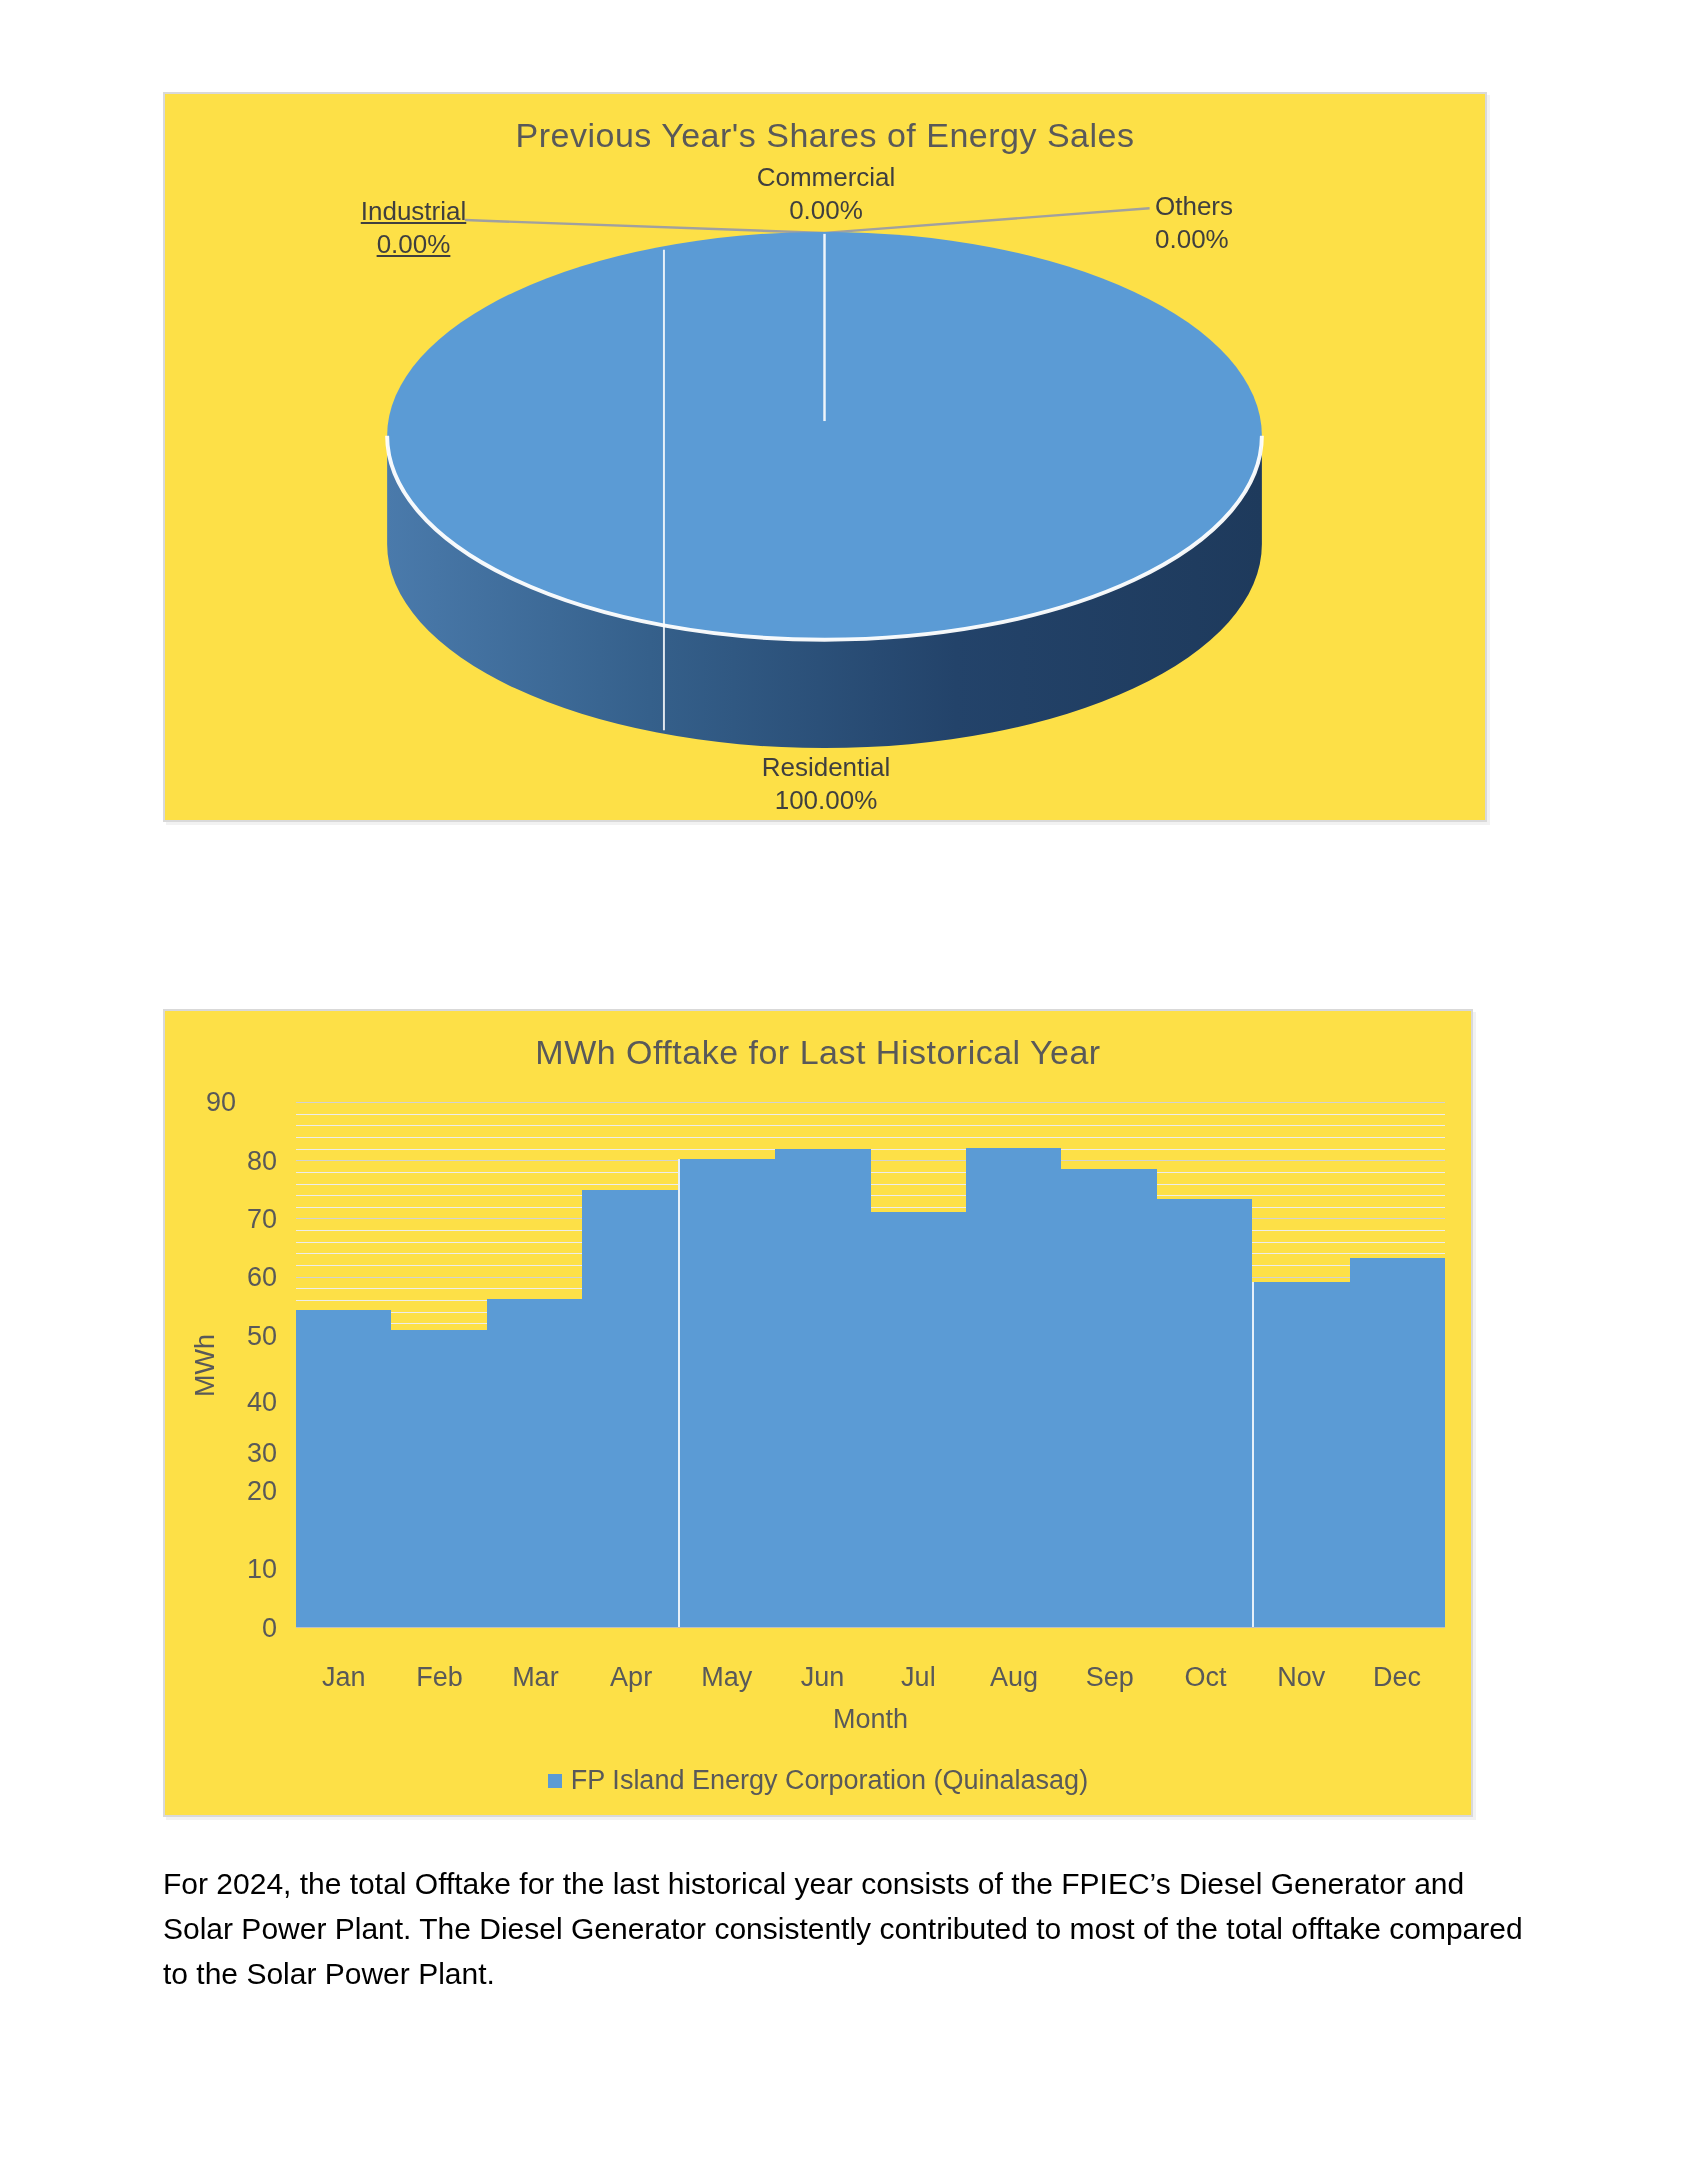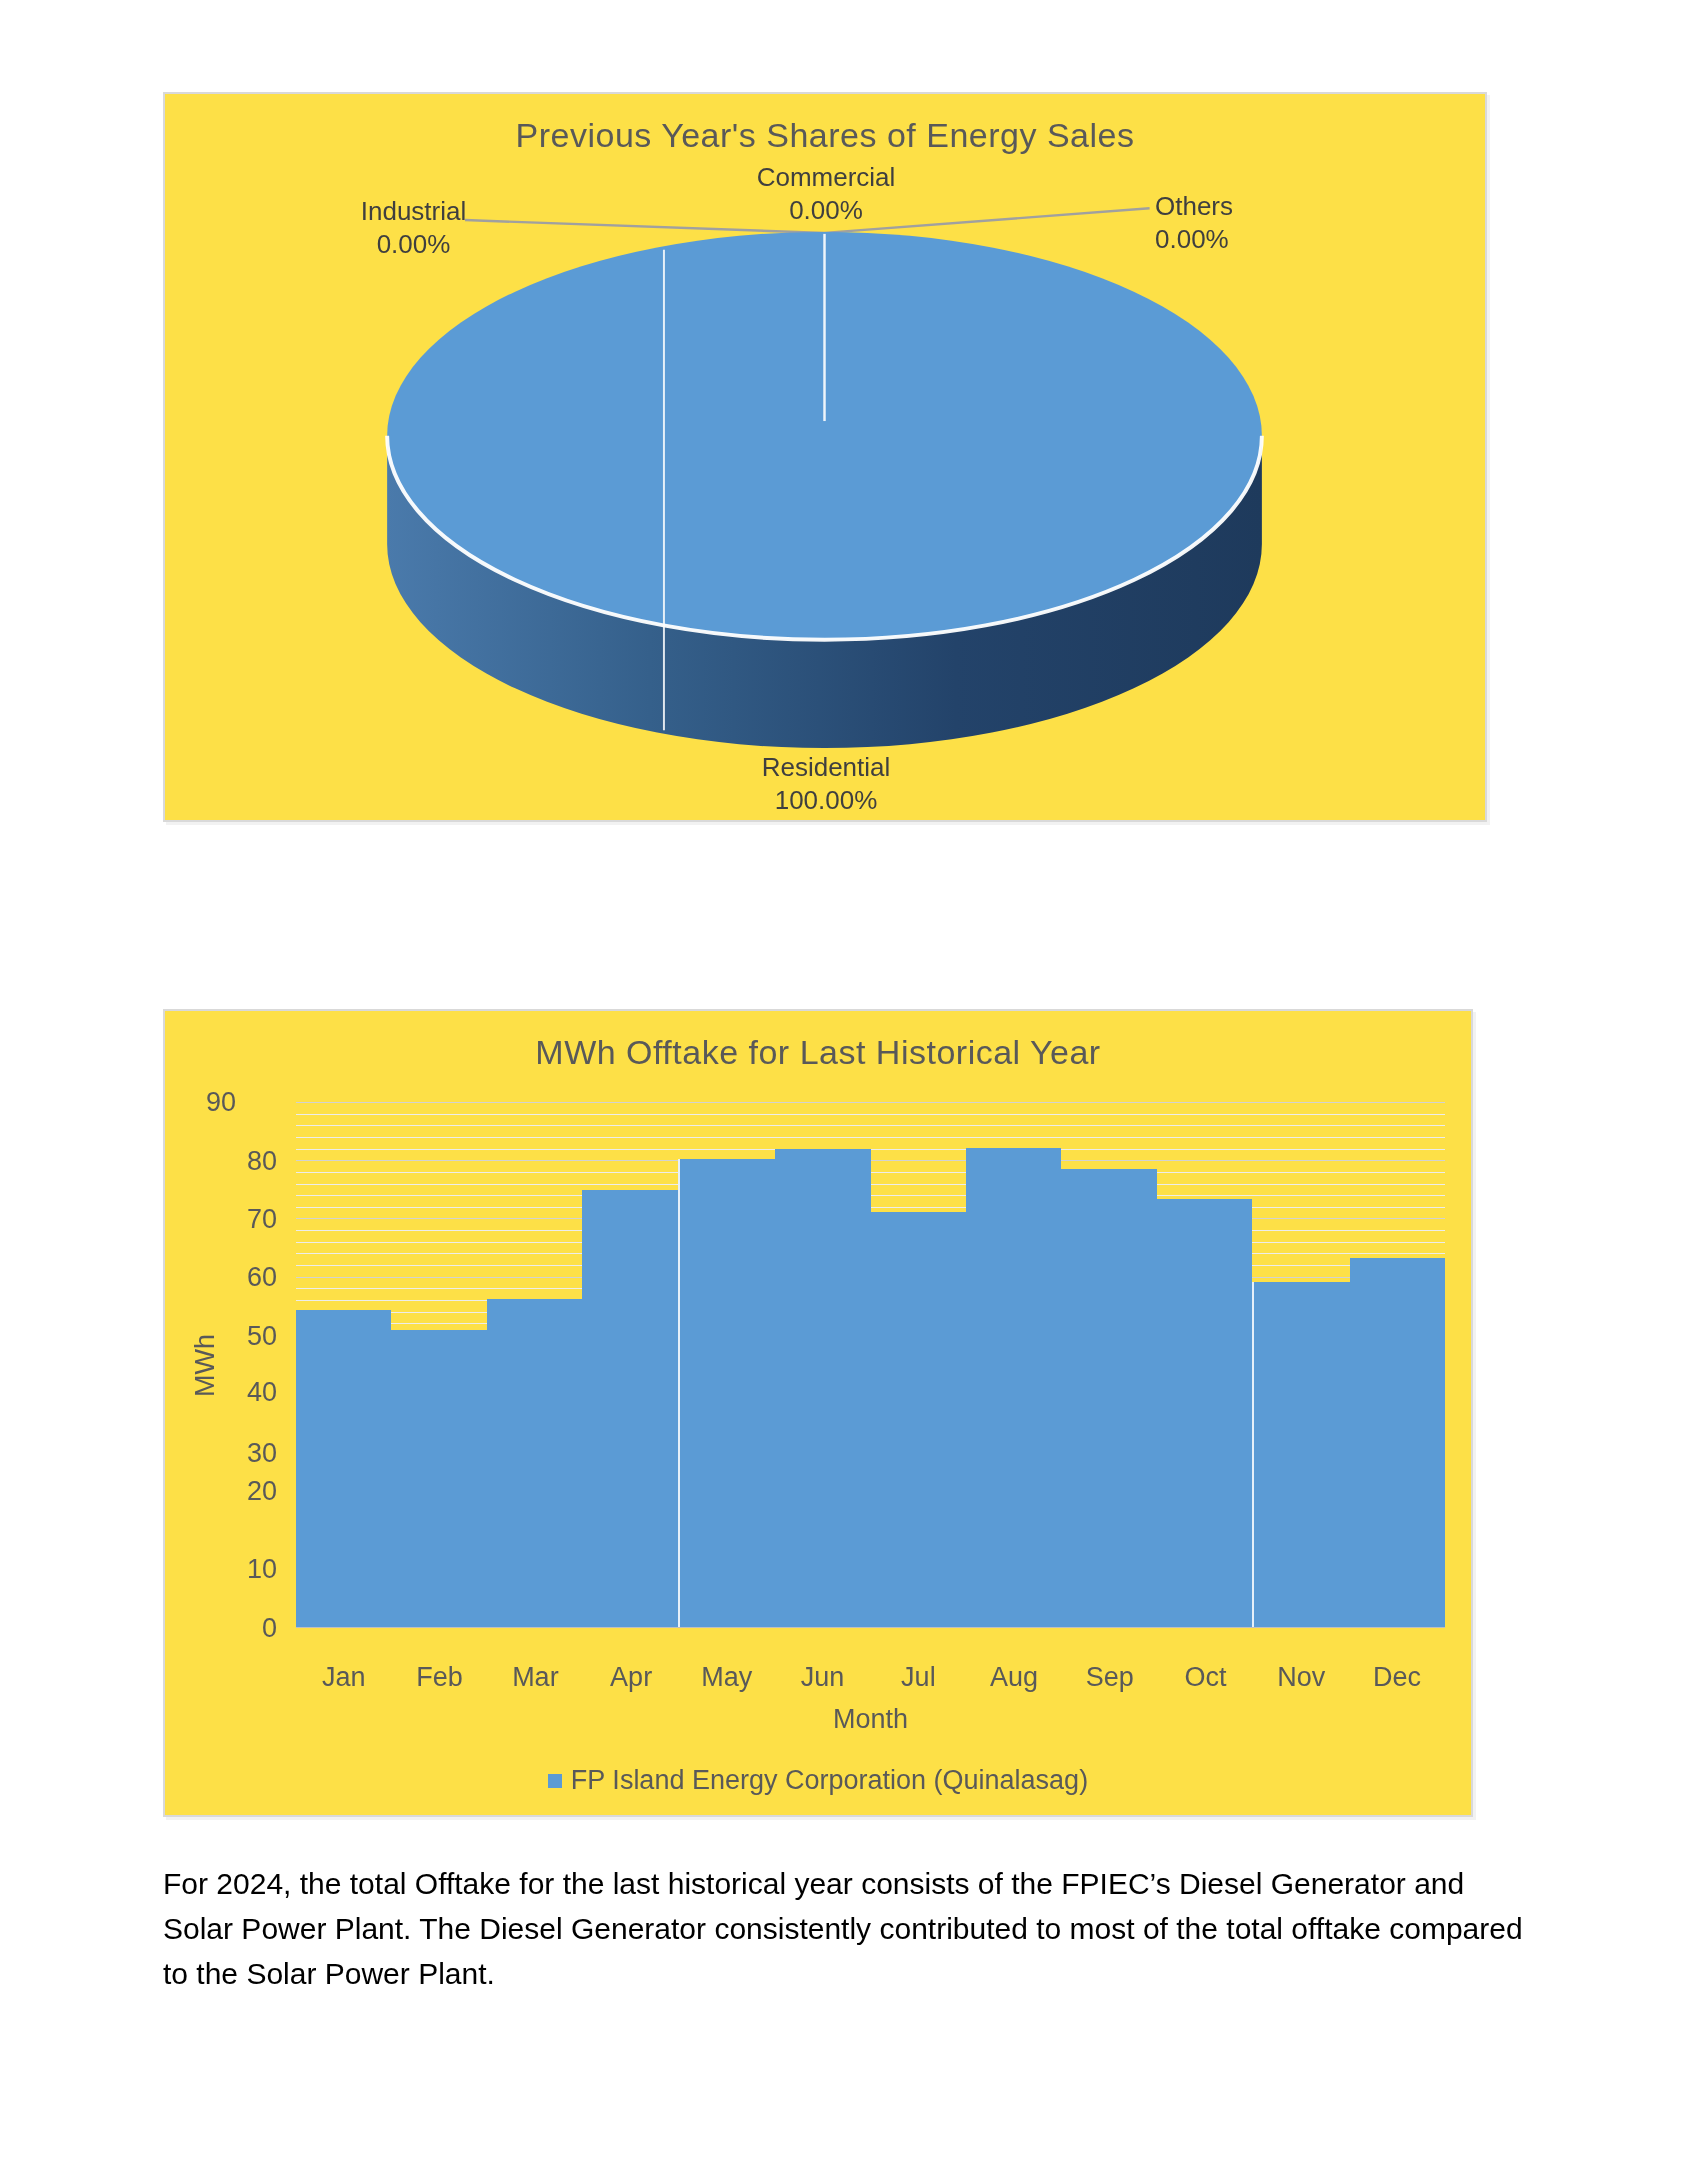--- a/index.html
+++ b/index.html
@@ -18,21 +18,21 @@
   .chart-title{
     position:absolute;left:0;right:0;top:22px;text-align:center;
     font-size:34px;color:#595959;letter-spacing:0.5px;
   }
   
   #pie-svg{position:absolute;left:0;top:0;width:100%;height:100%;}
   .pie-label{
     position:absolute;font-size:26px;line-height:33px;color:#3F3F3F;text-align:center;
   }
   #lbl-commercial{left:562px;top:67px;width:198px;}
-  #lbl-industrial{left:184px;top:101px;width:129px;}
+  #lbl-industrial{left:184px;top:101px;width:129px;text-decoration:underline;}
   #lbl-others{left:990px;top:96px;width:139px;text-align:left;}
   #lbl-residential{left:562px;top:657px;width:198px;}
   
   #bar-plot{
     position:absolute;left:131px;top:91px;width:1149px;height:526px;box-sizing:border-box;
     border-top:1px solid #D2D2D2;border-bottom:1px solid #BFBFBF;
     background-image:
       repeating-linear-gradient(to top,#D2D2D2 0 1px,transparent 1px calc(100%/9)),
       repeating-linear-gradient(to top,#ECECEC 0 1px,transparent 1px calc(100%/45));
   }
@@ -122,21 +122,21 @@
 
     <div id="y-axis-title">
       <span>MWh</span>
     </div>
 
     <div id="y-axis-labels">
         <div class="ytick" style="top: 511px;">0</div>
         <div class="ytick" style="top: 452px;">10</div>
         <div class="ytick" style="top: 374px;">20</div>
         <div class="ytick" style="top: 336px;">30</div>
-        <div class="ytick" style="top: 275px;">40</div>
+        <div class="ytick" style="top: 285px;">40</div>
         <div class="ytick" style="top: 219px; padding-left: 24px;">50</div>
         <div class="ytick" style="top: 160px;">60</div>
         <div class="ytick" style="top: 102px;">70</div>
         <div class="ytick" style="top: 44px;">80</div>
         <div class="ytick" style="top: -15px; text-align: center;">90</div>
       </div>
 
     <div id="bar-plot">
       <div id="bars">
           <div class="bar" style="height: 60.5556%;"></div>

